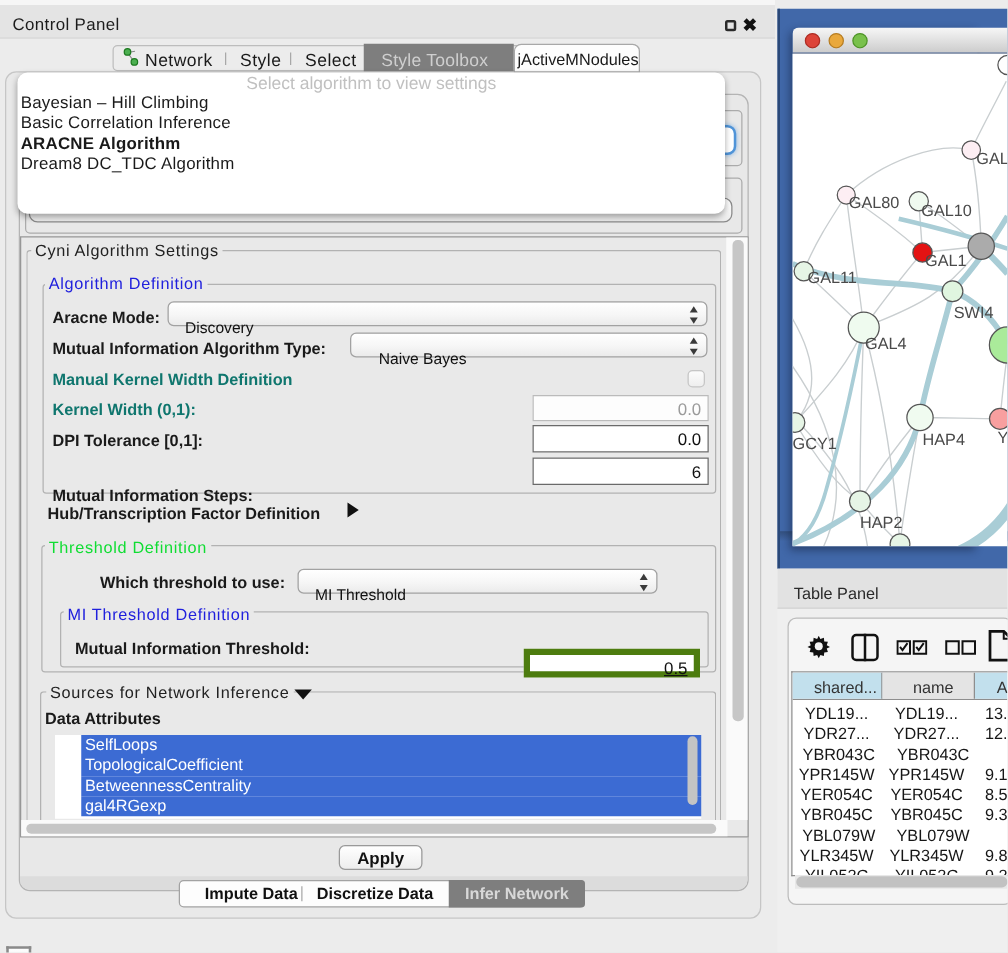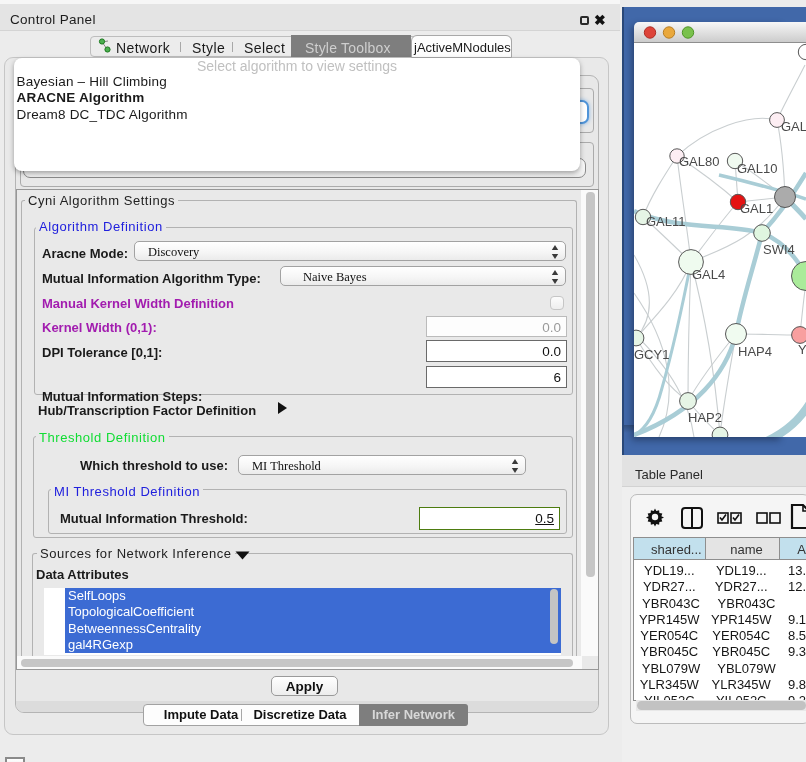--- a/index.html
+++ b/index.html
@@ -3,23 +3,23 @@
 <meta charset="utf-8">
 <style>
 * { margin:0; padding:0; box-sizing:border-box; }
 html,body { width:806px; height:762px; overflow:hidden; }
 body { font-family:"Liberation Sans", sans-serif; background:#ececec; position:relative; }
 .abs { position:absolute; }
 .b { font-weight:bold; }
 .grp { position:absolute; border:1px solid #b2b2b2; border-radius:3px; }
 .gt { position:absolute; background:#e9e9e9; font-size:13px; font-weight:normal; letter-spacing:0.55px; padding:0 3px; color:#222; white-space:nowrap; }
 .lbl { position:absolute; font-size:13px; font-weight:bold; color:#1a1a1a; white-space:nowrap; }
-.dis { color:#a21caf; }
+.dis { color:#0f766e; }
 .combo { position:absolute; height:20px; border:1px solid #a2a2a2; border-radius:5px; background:linear-gradient(#ffffff,#f6f6f6 55%,#ebebeb); font-size:12.5px; color:#111; }
-.combo .cv { position:absolute; left:13px; top:3px;font-family:Liberation Serif, serif; }
+.combo .cv { position:absolute; left:13px; top:13px; }
 .tf { position:absolute; background:#fff; font-size:13.5px; color:#111; text-align:right; padding:3px 5px 0 0; }
 .lirow { height:16.3px; background:#3c6bd3; color:#fff; font-size:13px; padding-left:3px; line-height:16.3px;margin-left:20px; }
 .tabtext { position:absolute; font-size:14px; letter-spacing:0.4px; color:#1a1a1a; white-space:nowrap; }
 .tabsep { position:absolute; width:1px; height:10px; background:#a8a8a8; }
 .btab { position:absolute; height:22px; font-size:13px; font-weight:bold; text-align:center; line-height:21px; color:#111; }
 .trow { display:flex; height:16.3px; line-height:16.3px; }
 .trow span:nth-child(1) { width:74px; text-align:center; }
 .trow span:nth-child(2) { width:77px; text-align:center; }
 .trow span:nth-child(3) { flex:1; padding-left:10px; }
 </style>
@@ -103,21 +103,21 @@
 <div class="combo" style="left:238px;top:455px;width:288px;">
   <span class="cv">MI Threshold</span>
   <svg class="abs" style="right:6px;top:2px;" width="8" height="16" viewBox="0 0 8 16">
       <path d="M4 1 L7.2 6 L0.8 6 Z" fill="#3a3a3a"></path>
       <path d="M4 15 L7.2 10 L0.8 10 Z" fill="#3a3a3a"></path>
     </svg>
 </div>
 <div class="grp" style="left:48px;top:489px;width:519px;height:45px;"></div>
 <span class="gt" style="left:51px;top:483.5px;color:#2020dd;">MI Threshold Definition</span>
 <span class="lbl" style="left:60px;top:510.5px;">Mutual Information Threshold:</span>
-<div class="tf" style="left:419px;top:507px;width:141px;height:23px;border:1px solid #4d7c0f;text-decoration:underline;">0.5</div>
+<div class="tf" style="left:419px;top:519px;width:141px;height:23px;border:5px solid #4d7c0f;text-decoration:underline;">0.5</div>
 
 <div class="abs" style="left:32px;top:553px;width:541px;height:104px;border:1px solid #b2b2b2;border-bottom:none;border-radius:3px 3px 0 0;"></div>
 <span class="gt" style="left:37px;top:546px;">Sources for Network Inference</span>
 <svg class="abs" style="left:235px;top:550.5px;" width="15" height="9" viewBox="0 0 15 9">
     <path d="M0.5 0.5 L14.5 0.5 L7.5 8.5 Z" fill="#111"></path>
   </svg>
 <span class="lbl" style="left:36px;top:567px;">Data Attributes</span>
 <div class="abs" style="left:44px;top:588px;width:517px;height:67px;background:#fff;overflow:hidden;">
   <div style="position:absolute;left:1px;top:0;">
     <div class="lirow" style="width:501px;">SelfLoops</div>
@@ -140,20 +140,21 @@
 <span class="btab" style="left:152px;top:704px;width:98px;">Impute Data</span>
 <div class="tabsep" style="left:241px;top:709px;height:12px;"></div>
 <span class="btab" style="left:241px;top:704px;width:118px;">Discretize Data</span>
 <div class="abs" style="left:359px;top:704px;width:109px;height:22px;background:#7e7e7e;border-radius:0 3px 3px 0;"></div>
 <span class="btab" style="left:359px;top:704px;width:109px;color:#d8d8d8;">Infer Network</span>
 
 <div class="abs" style="left:14px;top:58px;width:566px;height:113px;background:#fff;border-radius:8px;box-shadow:0 2px 5px rgba(0,0,0,0.35);z-index:5;"></div>
 <div class="abs" style="left:14px;top:58px;width:566px;text-align:center;font-size:14px;color:#c0c0c0;z-index:6;">Select algorithm to view settings</div>
 <div class="abs" style="left:16.5px;top:74px;font-size:13.5px;letter-spacing:0.2px;color:#1a1a1a;line-height:16.3px;z-index:6;">
   <div>Bayesian – Hill Climbing</div>
+  <div>Basic Correlation Inference</div>
   <div class="b">ARACNE Algorithm</div>
   <div>Dream8 DC_TDC Algorithm</div>
 </div>
 
 <div class="abs" style="left:622px;top:7px;width:184px;height:448px;background:#4168a9;border-left:2px solid #2a4878;"></div>
 <div class="abs" style="left:624px;top:425px;width:182px;height:8px;background:linear-gradient(#33507e,#4168a9);"></div>
 
 <div class="abs" style="left:634px;top:22px;width:148px;height:415px;border-radius:5px 0 0 0;box-shadow:-2px 3px 7px rgba(10,20,40,0.45);">
   <div class="abs" style="left:0;top:0;width:172px;height:21px;background:linear-gradient(#f7f7f7,#cccccc);border-bottom:1px solid #8e8e8e;border-radius:5px 0 0 0;">
     <svg class="abs" style="left:9px;top:4px;" width="62" height="13" viewBox="0 0 62 13">

